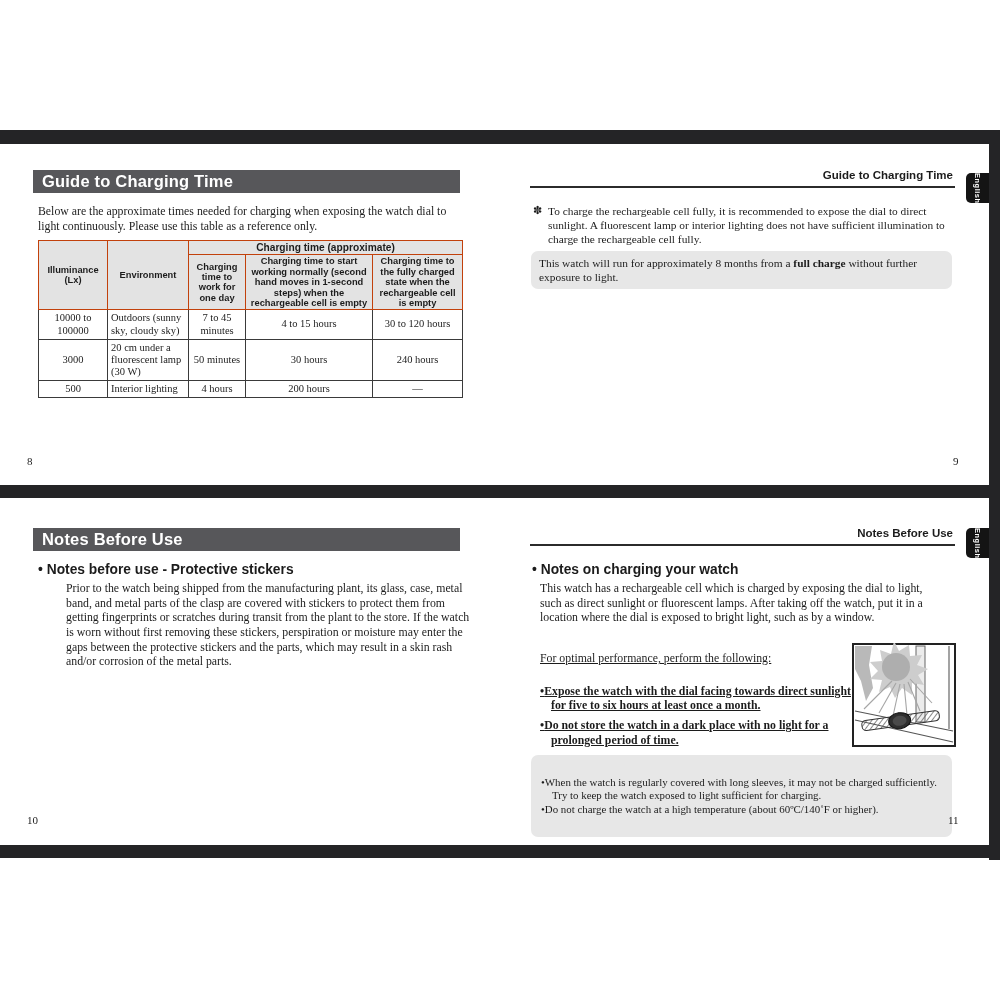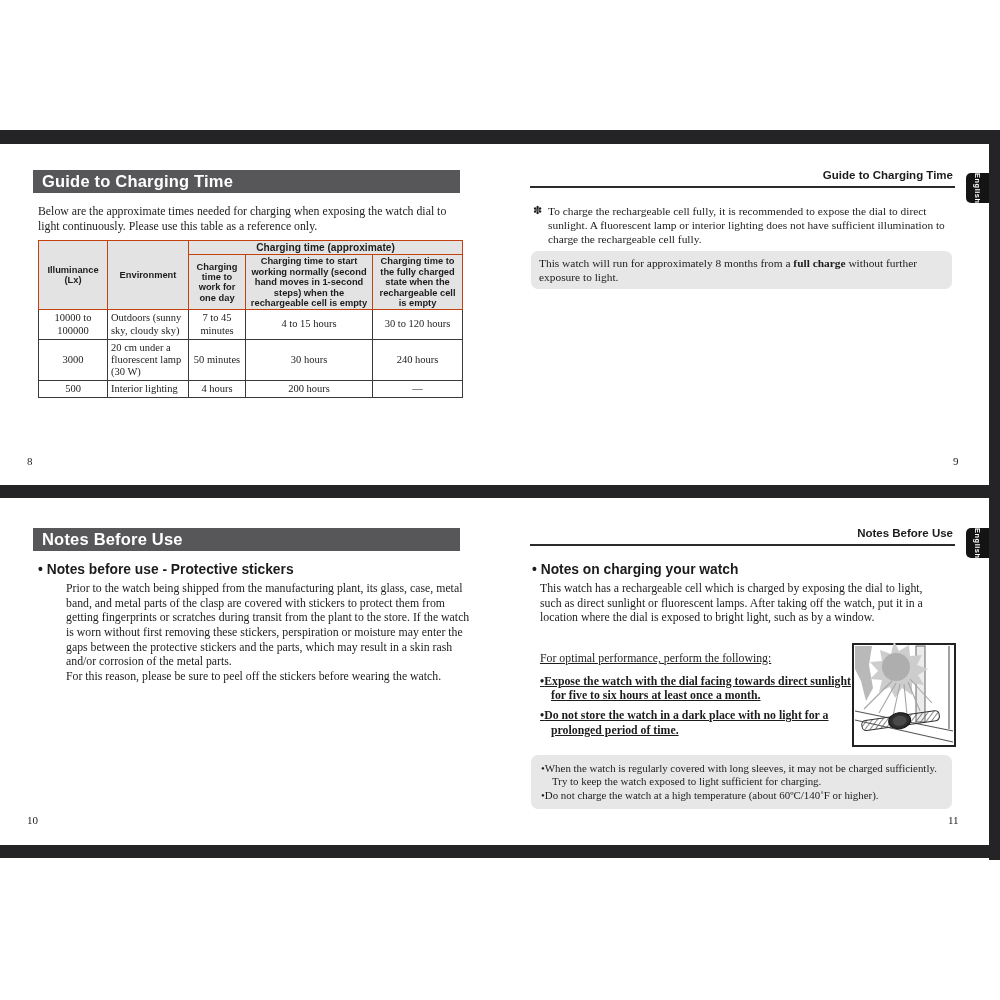--- a/index.html
+++ b/index.html
@@ -120,39 +120,38 @@
 
   <div>
 
     <div>
       <div class="abs titlebar" style="left:33px;top:528px;width:418px;height:23px;">
         <span>Notes Before Use</span>
       </div>
       <div class="abs sec-head" style="left:38px;top:562px;width:424px;">Notes before use - Protective stickers</div>
       <div class="abs body-text" style="left:66px;top:581px;width:406px;">
         <div>Prior to the watch being shipped from the manufacturing plant, its glass, case, metal band, and metal parts of the clasp are covered with stickers to protect them from getting fingerprints or scratches during transit from the plant to the store. If the watch is worn without first removing these stickers, perspiration or moisture may enter the gaps between the protective stickers and the parts, which may result in a skin rash and/or corrosion of the metal parts.</div>
-        <div>For this reason, please be sure to peel off the stickers before wearing the watch.</div>
       </div>
       <div class="abs pagenum" style="left:27px;top:814px;">10</div>
     </div>
 
     <div>
       <div class="abs runhead" style="left:530px;top:527px;width:423px;">Notes Before Use</div>
       <div class="abs rule" style="left:530px;top:544px;width:425px;"></div>
 
       <div class="abs tab" style="left:966px;top:528px;width:23px;height:30px;">
         <span>English</span>
       </div>
 
       <div class="abs sec-head" style="left:532px;top:562px;width:420px;">Notes on charging your watch</div>
       <div class="abs body-text" style="left:540px;top:581px;width:400px;">This watch has a rechargeable cell which is charged by exposing the dial to light, such as direct sunlight or fluorescent lamps. After taking off the watch, put it in a location where the dial is exposed to bright light, such as by a window.</div>
 
       <div class="abs body-text" style="left:540px;top:651px;width:312px;text-decoration:underline;">
         <div>For optimal performance, perform the following:</div>
-        <ul class="plain bold-bullets" style="margin-top:8px;">
+        <ul class="plain bold-bullets" style="margin-top:18px;">
           <li>Expose the watch with the dial facing towards direct sunlight for five to six hours at least once a month.</li>
           <li style="margin-top:5px;">Do not store the watch in a dark place with no light for a prolonged period of time.</li>
         </ul>
       </div>
 
       <div class="abs" style="left:852px;top:643px;width:104px;height:104px;">
         <svg width="104" height="104" viewBox="0 0 104 104">
           <defs>
             <pattern id="hatch" width="4" height="4" patternUnits="userSpaceOnUse" patternTransform="rotate(45)">
               <line x1="0" y1="0" x2="0" y2="4" stroke="#555" stroke-width="1.4"></line>
@@ -185,21 +184,21 @@
           </g>
 
           <g transform="translate(10,83) rotate(-8)">
             <rect x="0" y="-5" width="78" height="10" rx="4" fill="url(#hatch)" stroke="#333" stroke-width="1"></rect>
             <ellipse cx="38" cy="0" rx="11" ry="8" fill="#2e2e2e" stroke="#111" stroke-width="1"></ellipse>
             <ellipse cx="38" cy="0" rx="7" ry="5" fill="#4a4a4a"></ellipse>
           </g>
         </svg>
       </div>
 
-      <div class="abs graybox" style="left:531px;top:755px;width:401px;padding:7px 10px;">
+      <div class="abs graybox" style="left:531px;top:755px;width:401px;padding:21px 10px;">
         <ul class="plain box-bullets">
           <li>When the watch is regularly covered with long sleeves, it may not be charged sufficiently. Try to keep the watch exposed to light sufficient for charging.</li>
           <li>Do not charge the watch at a high temperature (about 60ºC/140˚F or higher).</li>
         </ul>
       </div>
 
       <div class="abs pagenum" style="left:948px;top:814px;">11</div>
     </div>
   </div>
 

